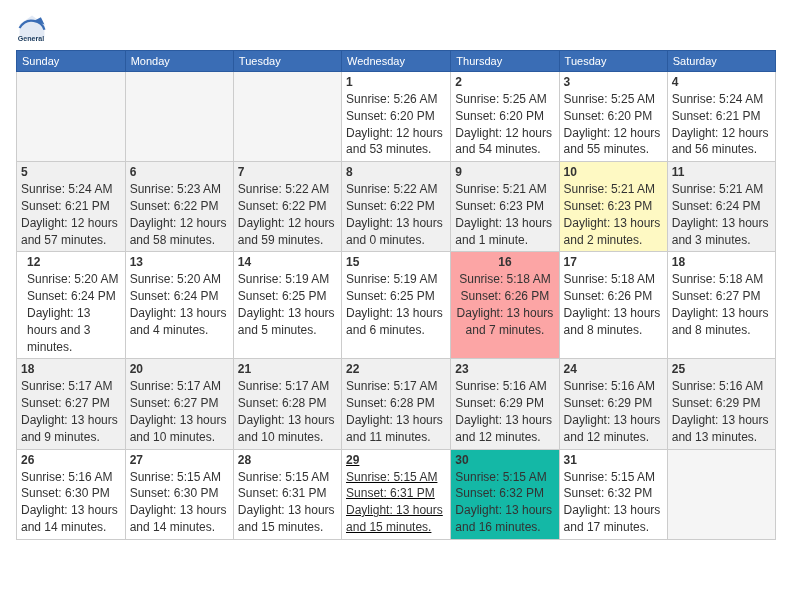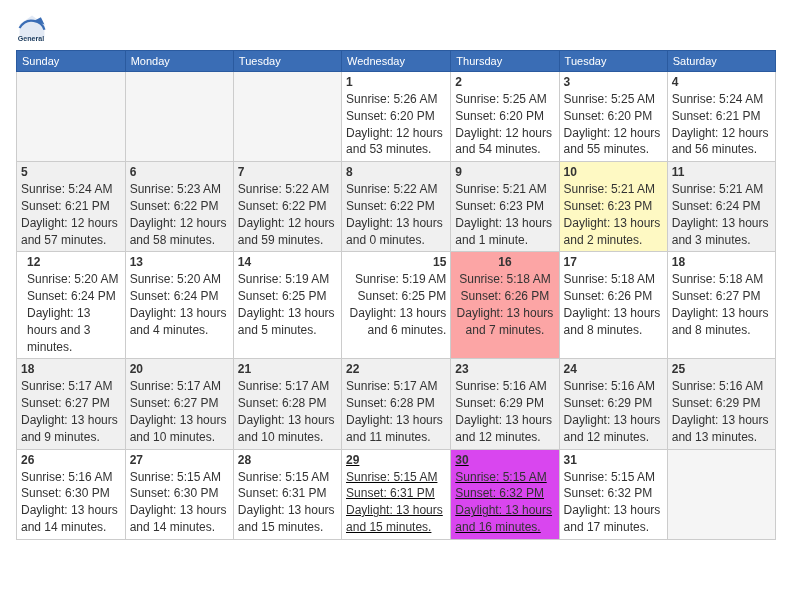--- a/index.html
+++ b/index.html
@@ -188,21 +188,21 @@
         <span class="day-info">Sunrise: 5:20 AM<br>Sunset: 6:24 PM<br>Daylight: 13 hours and 3 minutes.</span>
       </td>
           <td style="background-color: rgb(255, 255, 255);">
         <span class="day-number">13</span>
         <span class="day-info">Sunrise: 5:20 AM<br>Sunset: 6:24 PM<br>Daylight: 13 hours and 4 minutes.</span>
       </td>
           <td style="background-color: rgb(255, 255, 255);">
         <span class="day-number">14</span>
         <span class="day-info">Sunrise: 5:19 AM<br>Sunset: 6:25 PM<br>Daylight: 13 hours and 5 minutes.</span>
       </td>
-          <td style="background-color: rgb(255, 255, 255); text-align: right;">
+          <td style="background-color: rgb(255, 255, 255);">
         <span class="day-number">15</span>
         <span class="day-info">Sunrise: 5:19 AM<br>Sunset: 6:25 PM<br>Daylight: 13 hours and 6 minutes.</span>
       </td>
           <td style="background-color: #fca5a5; text-align: center;">
         <span class="day-number">16</span>
         <span class="day-info">Sunrise: 5:18 AM<br>Sunset: 6:26 PM<br>Daylight: 13 hours and 7 minutes.</span>
       </td>
           <td style="background-color: rgb(255, 255, 255);">
         <span class="day-number">17</span>
         <span class="day-info">Sunrise: 5:18 AM<br>Sunset: 6:26 PM<br>Daylight: 13 hours and 8 minutes.</span>
@@ -252,21 +252,21 @@
         <span class="day-info">Sunrise: 5:15 AM<br>Sunset: 6:30 PM<br>Daylight: 13 hours and 14 minutes.</span>
       </td>
           <td style="background-color: rgb(255, 255, 255);">
         <span class="day-number">28</span>
         <span class="day-info">Sunrise: 5:15 AM<br>Sunset: 6:31 PM<br>Daylight: 13 hours and 15 minutes.</span>
       </td>
           <td style="background-color: rgb(255, 255, 255); text-decoration: underline;">
         <span class="day-number">29</span>
         <span class="day-info">Sunrise: 5:15 AM<br>Sunset: 6:31 PM<br>Daylight: 13 hours and 15 minutes.</span>
       </td>
-          <td style="background-color: #d946ef; text-decoration: underline;">
+          <td style="background-color: #14b8a6;">
         <span class="day-number">30</span>
         <span class="day-info">Sunrise: 5:15 AM<br>Sunset: 6:32 PM<br>Daylight: 13 hours and 16 minutes.</span>
       </td>
           <td style="background-color: rgb(255, 255, 255);">
         <span class="day-number">31</span>
         <span class="day-info">Sunrise: 5:15 AM<br>Sunset: 6:32 PM<br>Daylight: 13 hours and 17 minutes.</span>
       </td>
           <td class="empty-cell" style="background-color: rgb(245, 245, 245);"></td>
         </tr>
       </tbody>

